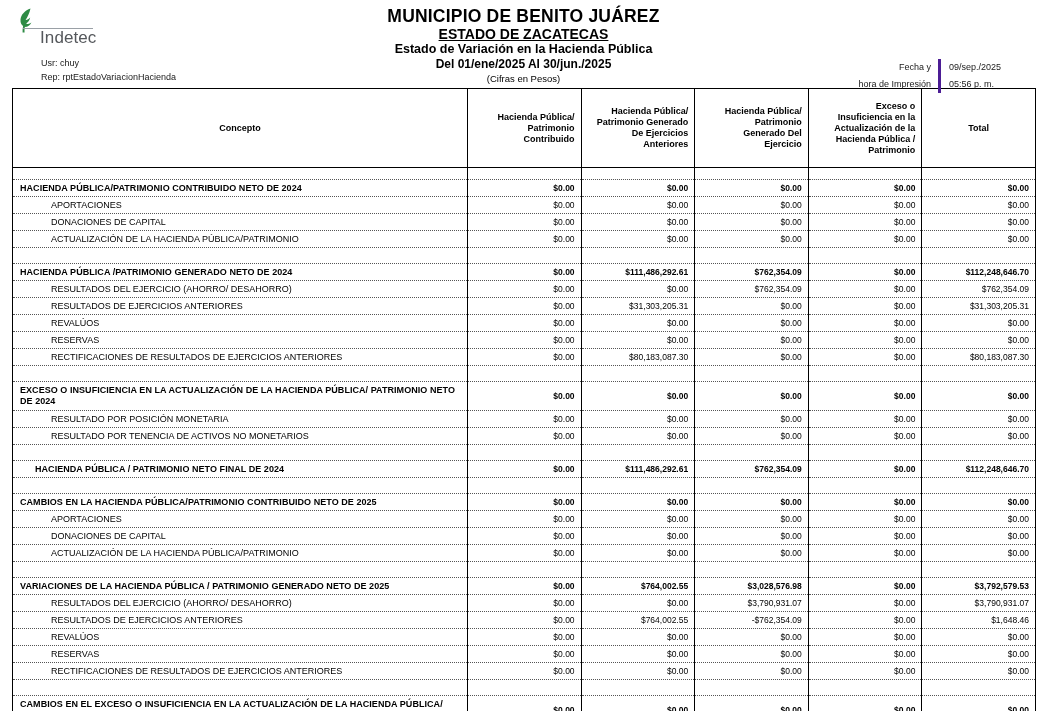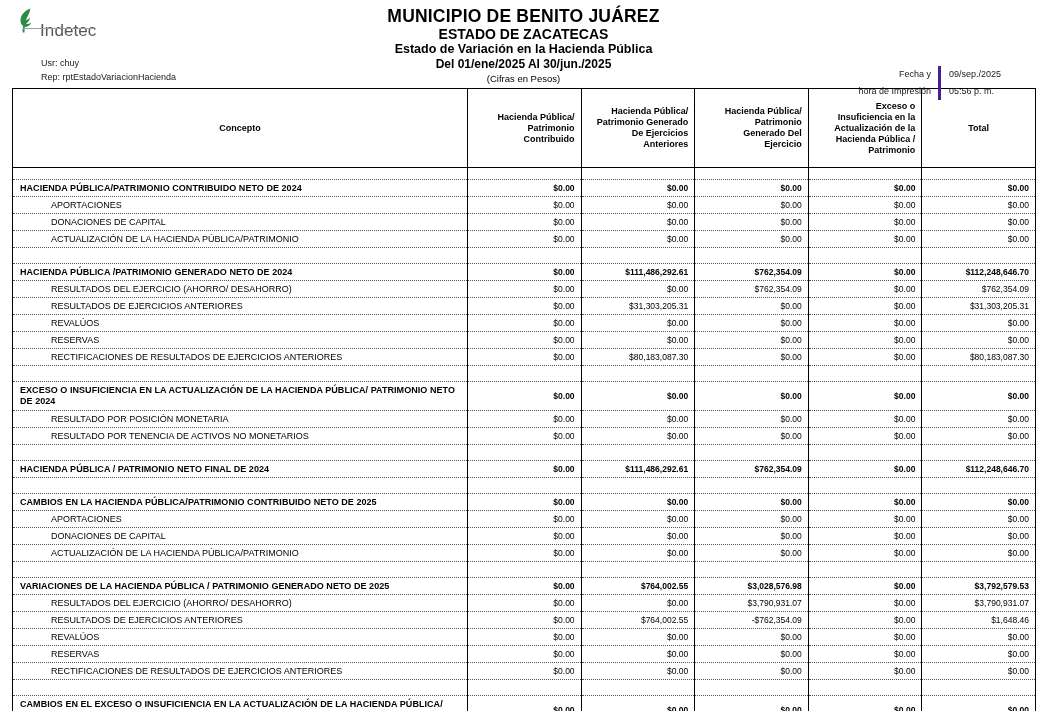--- a/index.html
+++ b/index.html
@@ -42,21 +42,21 @@
     height: 26px;
     position: relative;
     display: block;
   }
   .brand-name {
     font-size: 17px;
     color: #55585c;
     letter-spacing: .1px;
     font-family: "Liberation Sans", sans-serif;
     position: relative;
-    top: 11px;
+    top: 18px;
   }
   .brand-underline {
     position: absolute;
     left: 23px;
     top: 28px;
     width: 70px;
     height: 1px;
     background: #9aa0a6;
   }
   .meta-left {
@@ -80,41 +80,42 @@
   .title-1 {
     font-size: 17.5px;
     font-weight: bold;
     letter-spacing: .2px;
     line-height: 20px;
   }
   .title-2 {
     font-size: 14px;
     font-weight: bold;
     line-height: 16px;
+    text-decoration: underline;
   }
   .title-3 {
     font-size: 12.5px;
     font-weight: bold;
     line-height: 15px;
   }
   .title-4 {
     font-size: 12px;
     font-weight: bold;
     line-height: 15px;
   }
   .title-5 {
     font-size: 9.5px;
     font-weight: normal;
     line-height: 13px;
   }
 
   .meta-right {
     position: absolute;
     right: 12px;
-    top: 66px;
+    top: 59px;
     font-size: 9px;
     line-height: 17px;
     color: #1a1a1a;
   }
   .meta-right .row {
     display: flex;
     justify-content: flex-end;
     align-items: baseline;
     white-space: nowrap;
   }
@@ -176,21 +177,21 @@
     height: 13px;
     border-top: 1px dotted #555;
     border-bottom: 1px dotted #555;
   }
   .tbl tr.gap td {
     height: 9px;
     border-top: none;
     border-bottom: none;
   }
   .tbl tr.total td { font-weight: bold; }
-  .tbl tr.total td.concepto { padding-left: 7px; }
+  .tbl tr.total td.concepto { padding-left: 22px; }
 
   .tbl tr.section td.concepto,
   .tbl tr.total td.concepto {
     letter-spacing: .05px;
   }
 
   
   .tbl thead th { border-bottom: 1px solid #000; }
 </style>
 </head>

